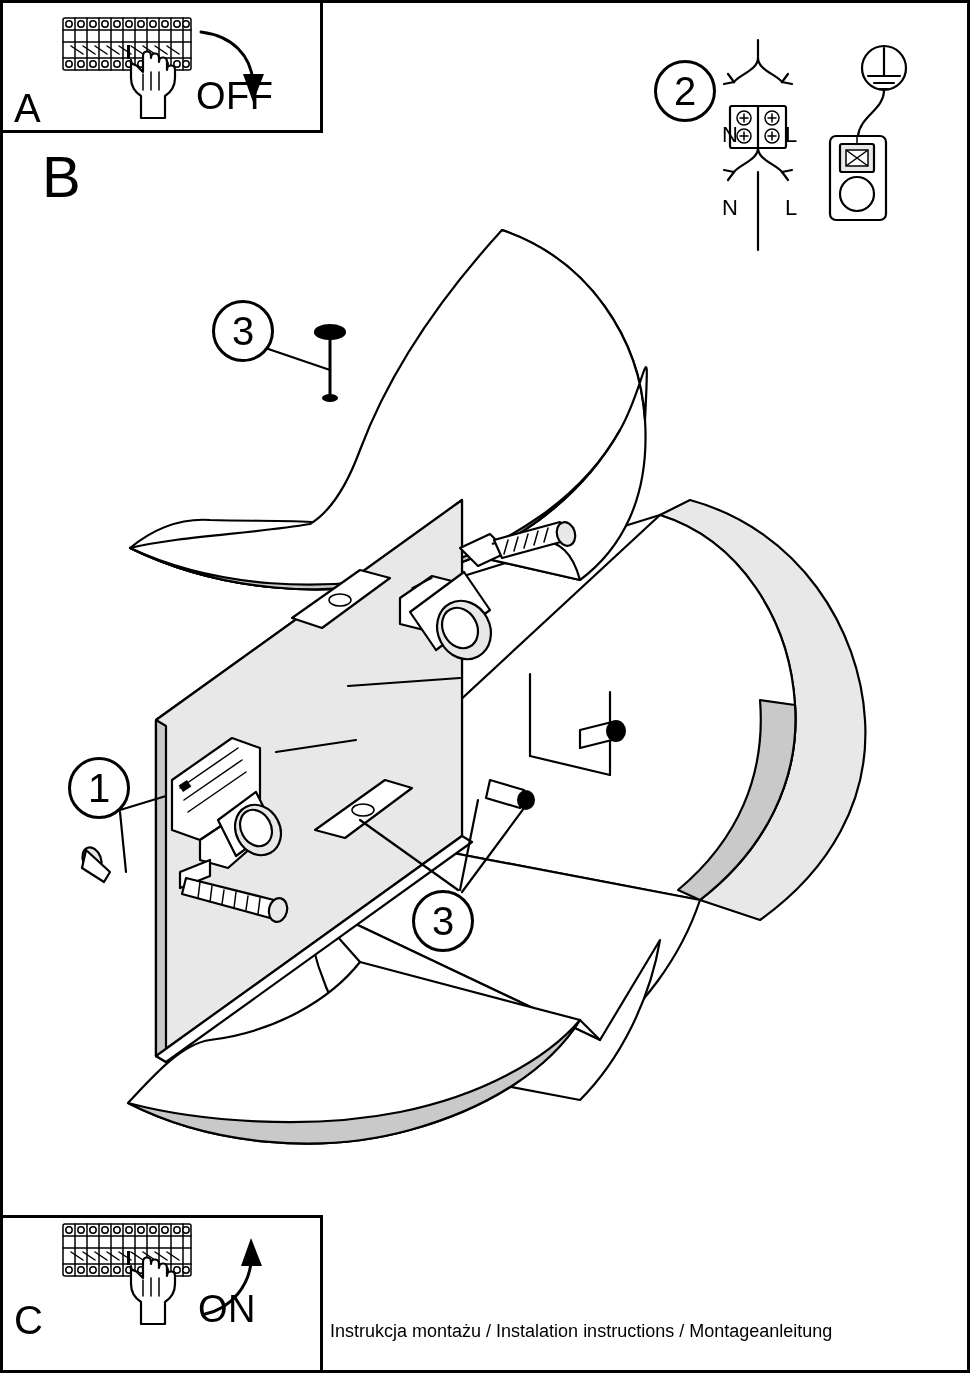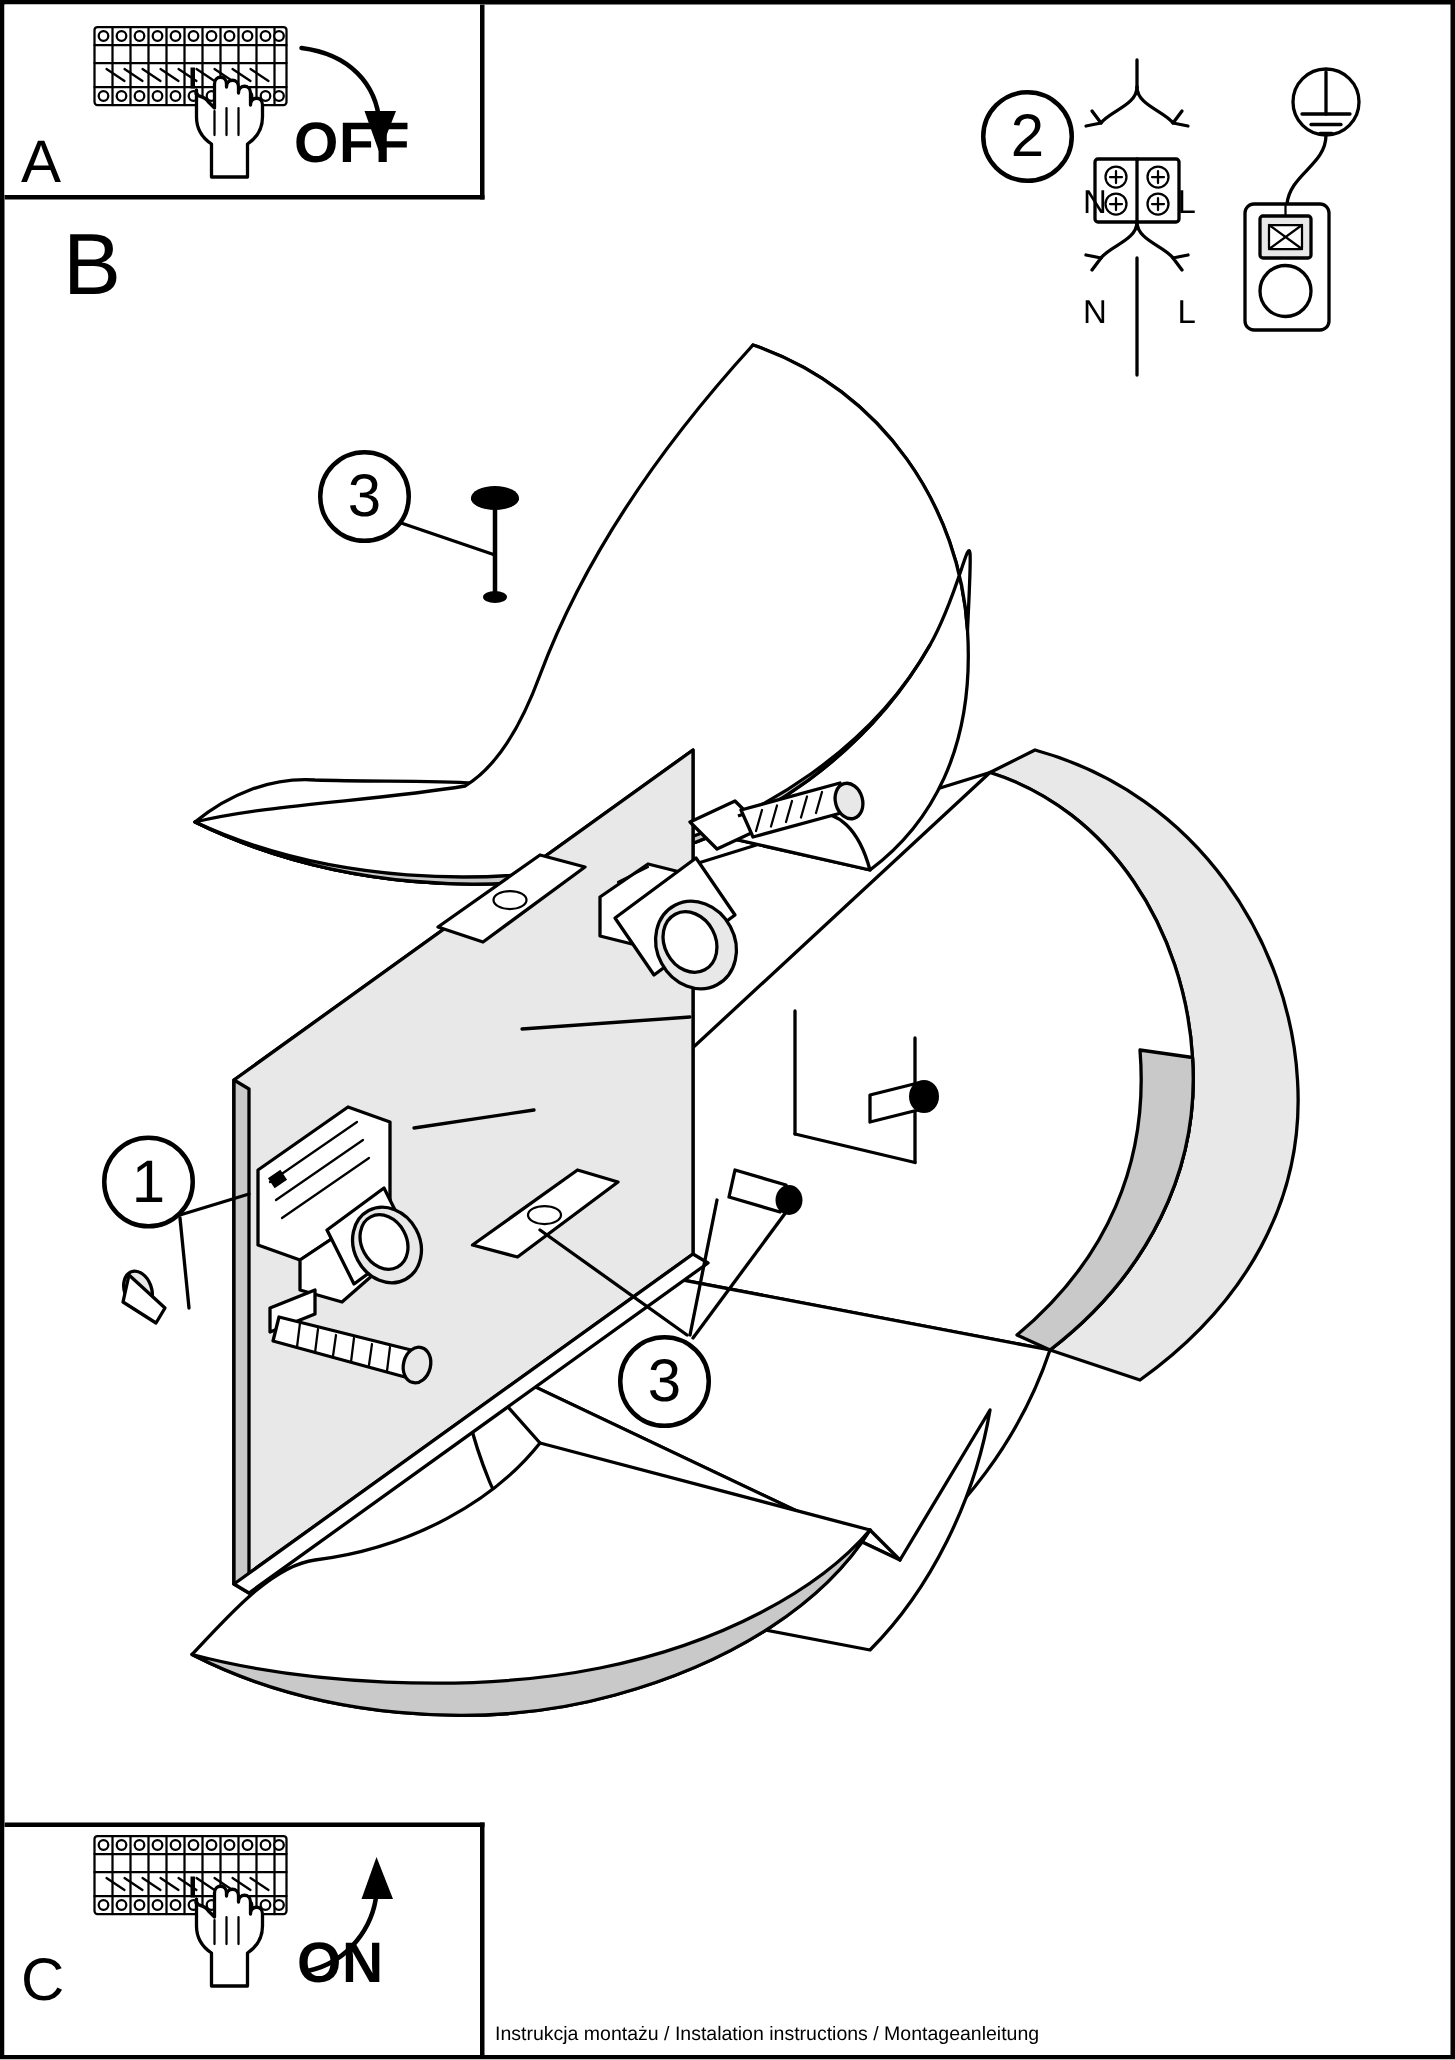--- a/index.html
+++ b/index.html
@@ -33,21 +33,21 @@
     line-height: 1;
     font-weight: 400;
   }
   #letter-a { left: 14px; top: 88px; }
   #letter-c { left: 14px; top: 1300px; }
   #letter-b { left: 42px; top: 148px; font-size: 58px; }
 
   .state-label {
     position: absolute;
     font-size: 38px;
-    font-weight: 700;
+    font-weight: 400;
     letter-spacing: 0.5px;
   }
   #label-off { left: 196px; top: 75px; }
   #label-on { left: 198px; top: 1288px; }
 
   svg { display: block; overflow: visible; }
   .s { fill: none; stroke: #000; stroke-width: 2.2; stroke-linecap: round; stroke-linejoin: round; }
   .s1 { fill: none; stroke: #000; stroke-width: 1.5; stroke-linecap: round; stroke-linejoin: round; }
   .s3 { fill: none; stroke: #000; stroke-width: 3; stroke-linecap: round; stroke-linejoin: round; }
   .fb { fill: #000; stroke: none; }
@@ -74,23 +74,23 @@
     position: absolute;
     font-size: 22px;
   }
   #note-n-top { left: 722px; top: 122px; }
   #note-l-top { left: 785px; top: 122px; }
   #note-n-bot { left: 722px; top: 195px; }
   #note-l-bot { left: 785px; top: 195px; }
 
   #footer-text {
     position: absolute;
-    left: 330px; top: 1346px;
+    left: 330px; top: 1318px;
     width: 620px;
-    font-size: 13px;
+    font-size: 18px;
     line-height: 1.55;
   }
 </style>
 </head>
 <body>
 
 <div class="page"></div>
 
 <div class="panel" id="panel-a"></div>
 <div class="panel-letter" id="letter-a">A</div>

